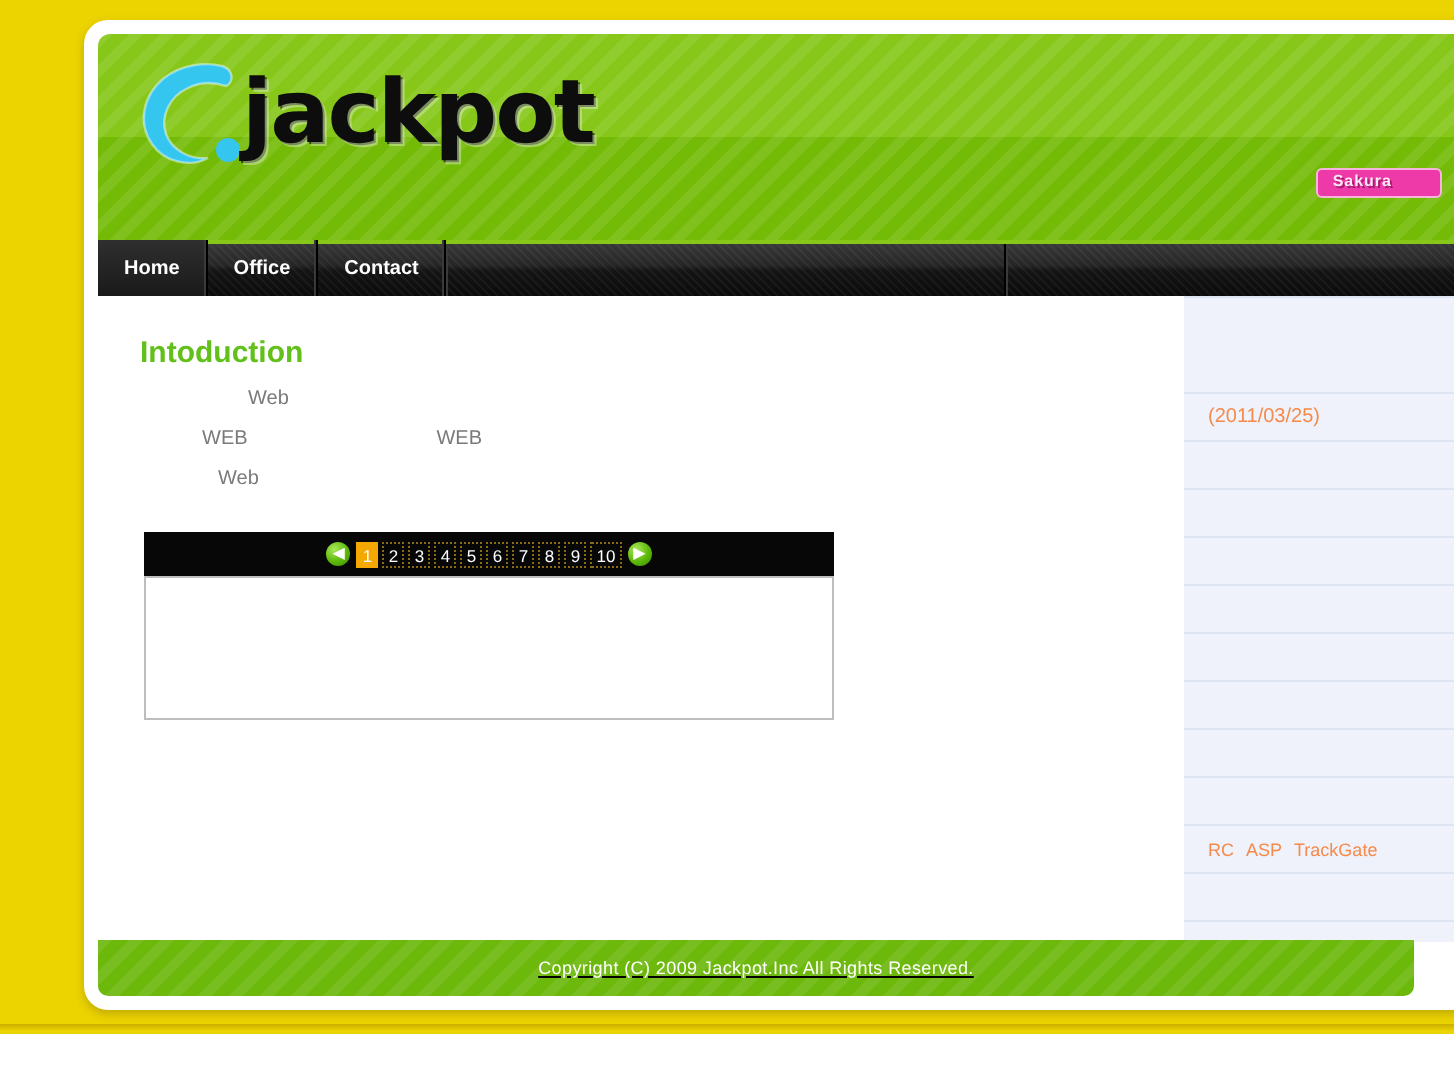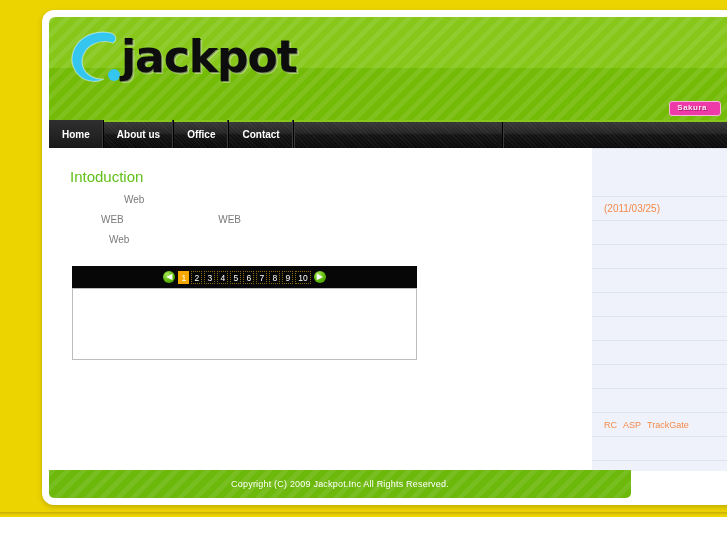--- a/index.html
+++ b/index.html
@@ -74,26 +74,26 @@
     font-size: 44px; font-weight: bold;
     letter-spacing: -1px;
     color: #0d0d0d;
     text-shadow: 2px 2px 0 rgba(255,255,255,0.35), 1px 1px 0 rgba(0,0,0,0.6);
     text-transform: lowercase;
   }
 
   
   #sakura-badge {
     position: absolute;
-    right: 13px; top: 84px;
+    right: 13px; top: 67px;
     background: #ee3aa8;
     color: #ffe9f6;
     font-size: 8px;
     font-weight: bold;
-    padding: 2px 13px 3px 7px;
+    padding: 2px 24px 3px 7px;
     border-radius: 3px;
     border: 1px solid #f7b4dd;
     letter-spacing: 0.5px;
     text-shadow: 1px 1px 0 rgba(120,0,70,0.6);
     line-height: 1;
   }
 
   
   #nav {
     position: absolute;
@@ -154,21 +154,21 @@
   #main-col {
     position: absolute;
     left: 0; top: 0;
     width: 543px; height: 322px;
   }
 
   #page-title {
     position: absolute;
     left: 21px; top: 20px;
     font-size: 15px;
-    font-weight: normal;
+    font-weight: bold;
     color: #62c01a;
   }
 
   .content-line {
     position: absolute;
     font-size: 10px;
     color: #7a7a7a;
     white-space: pre;
   }
   #content-line-1 { left: 75px; top: 46px; }
@@ -250,32 +250,33 @@
     font-size: 9px;
     color: #f58a4b;
     margin-right: 6px;
     cursor: pointer;
   }
 
   
   #footer {
     position: absolute;
     left: 7px; top: 460px;
-    width: 582px; height: 28px;
+    width: 658px; height: 28px;
     background:
       repeating-linear-gradient(135deg,
         rgba(255,255,255,0.09) 0px,
         rgba(255,255,255,0.09) 5px,
         rgba(255,255,255,0.0) 5px,
         rgba(255,255,255,0.0) 11px),
       #6cb80b;
     border-radius: 0 0 5px 5px;
     display: flex;
     align-items: center;
     justify-content: center;
+    text-decoration: underline;
   }
   #footer-text {
     font-size: 9px;
     color: #ffffff;
     letter-spacing: 0.2px;
   }
 </style>
 </head>
 <body>
 
@@ -293,21 +294,20 @@
         <circle cx="47" cy="46" r="6" fill="#35c6f0"></circle>
       </svg>
       <div id="logo-word">jackpot</div>
     </div>
 
     <div id="sakura-badge">Sakura</div>
   </div>
 
   <div id="nav">
     <div class="nav-item active">Home</div>
-    <div class="nav-item">About us</div>
     <div class="nav-item">Office</div>
     <div class="nav-item">Contact</div>
     <div id="nav-filler"></div>
     <div id="nav-divider"></div>
   </div>
 
   <div id="body-area">
 
     <div id="main-col">
 

